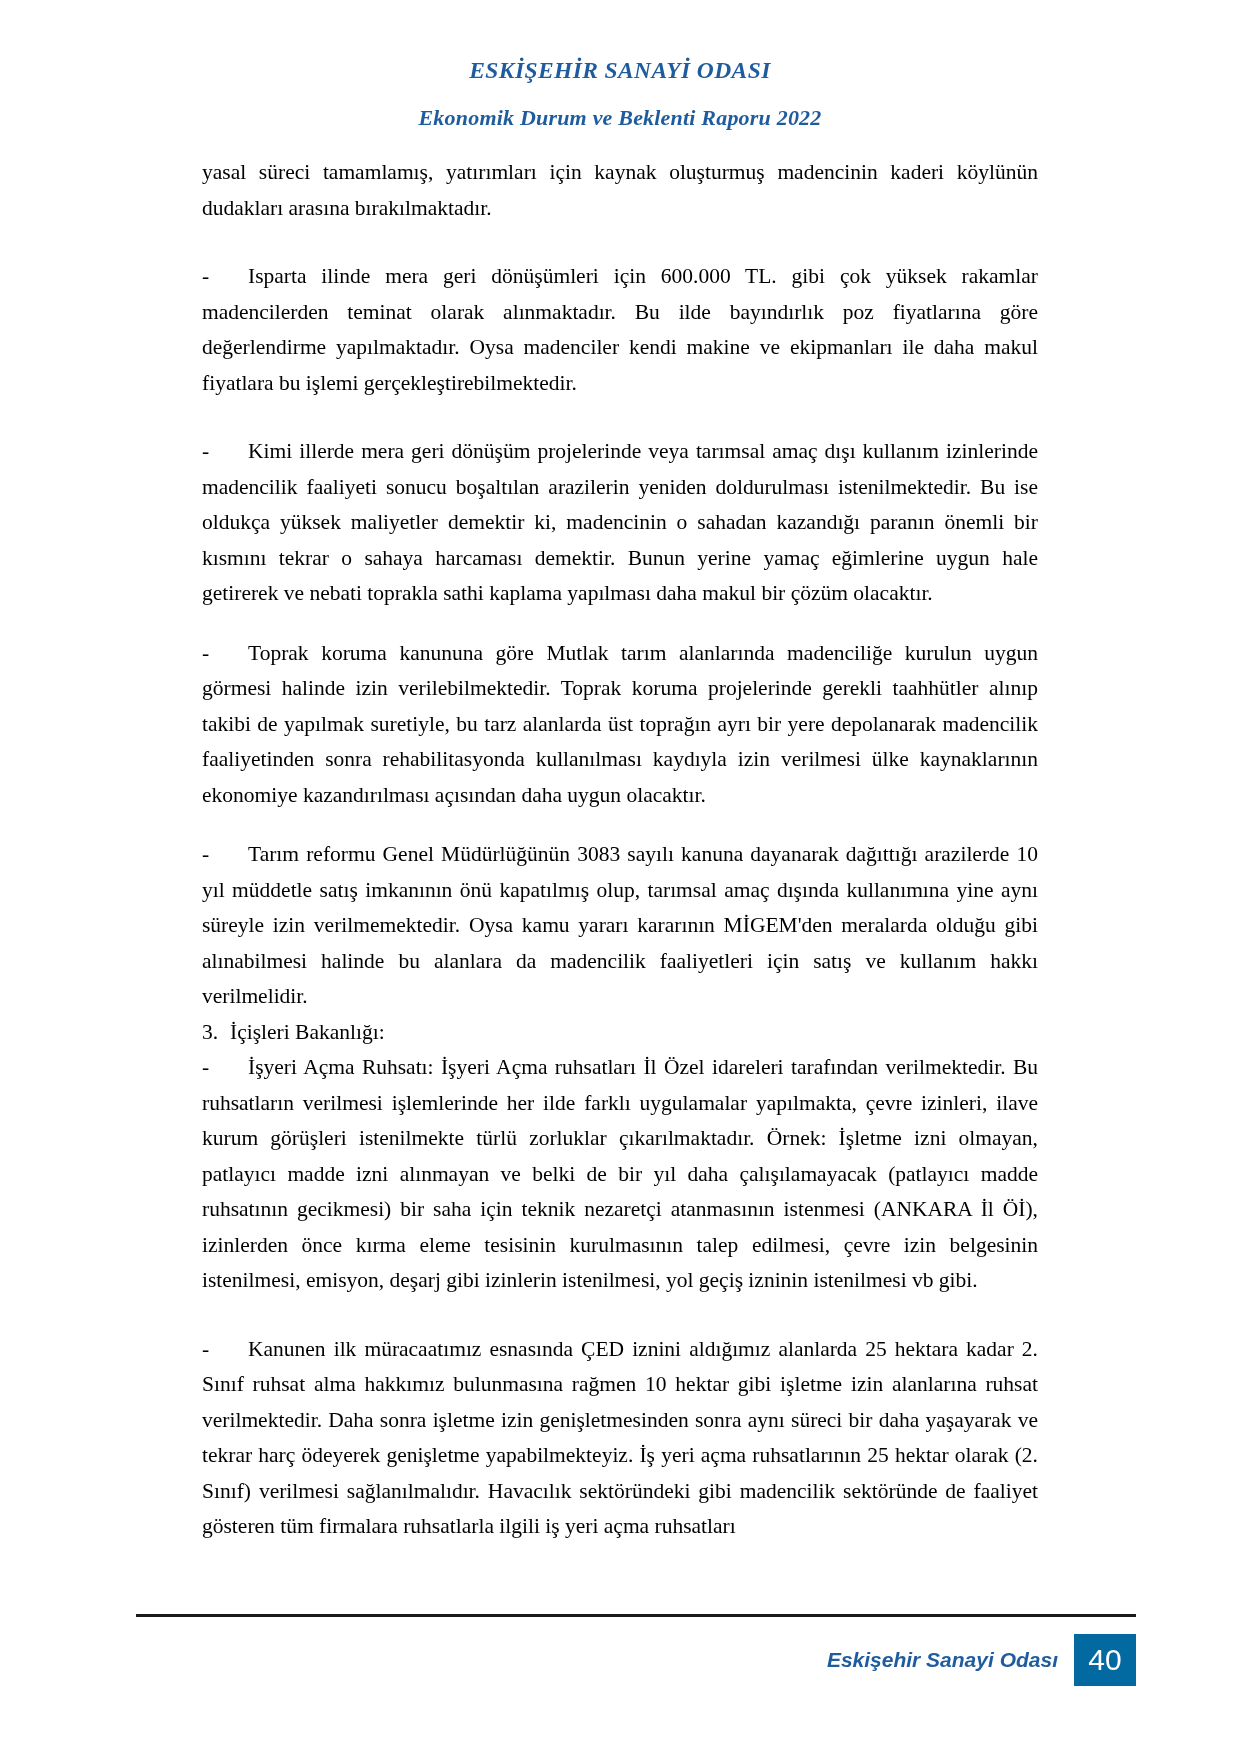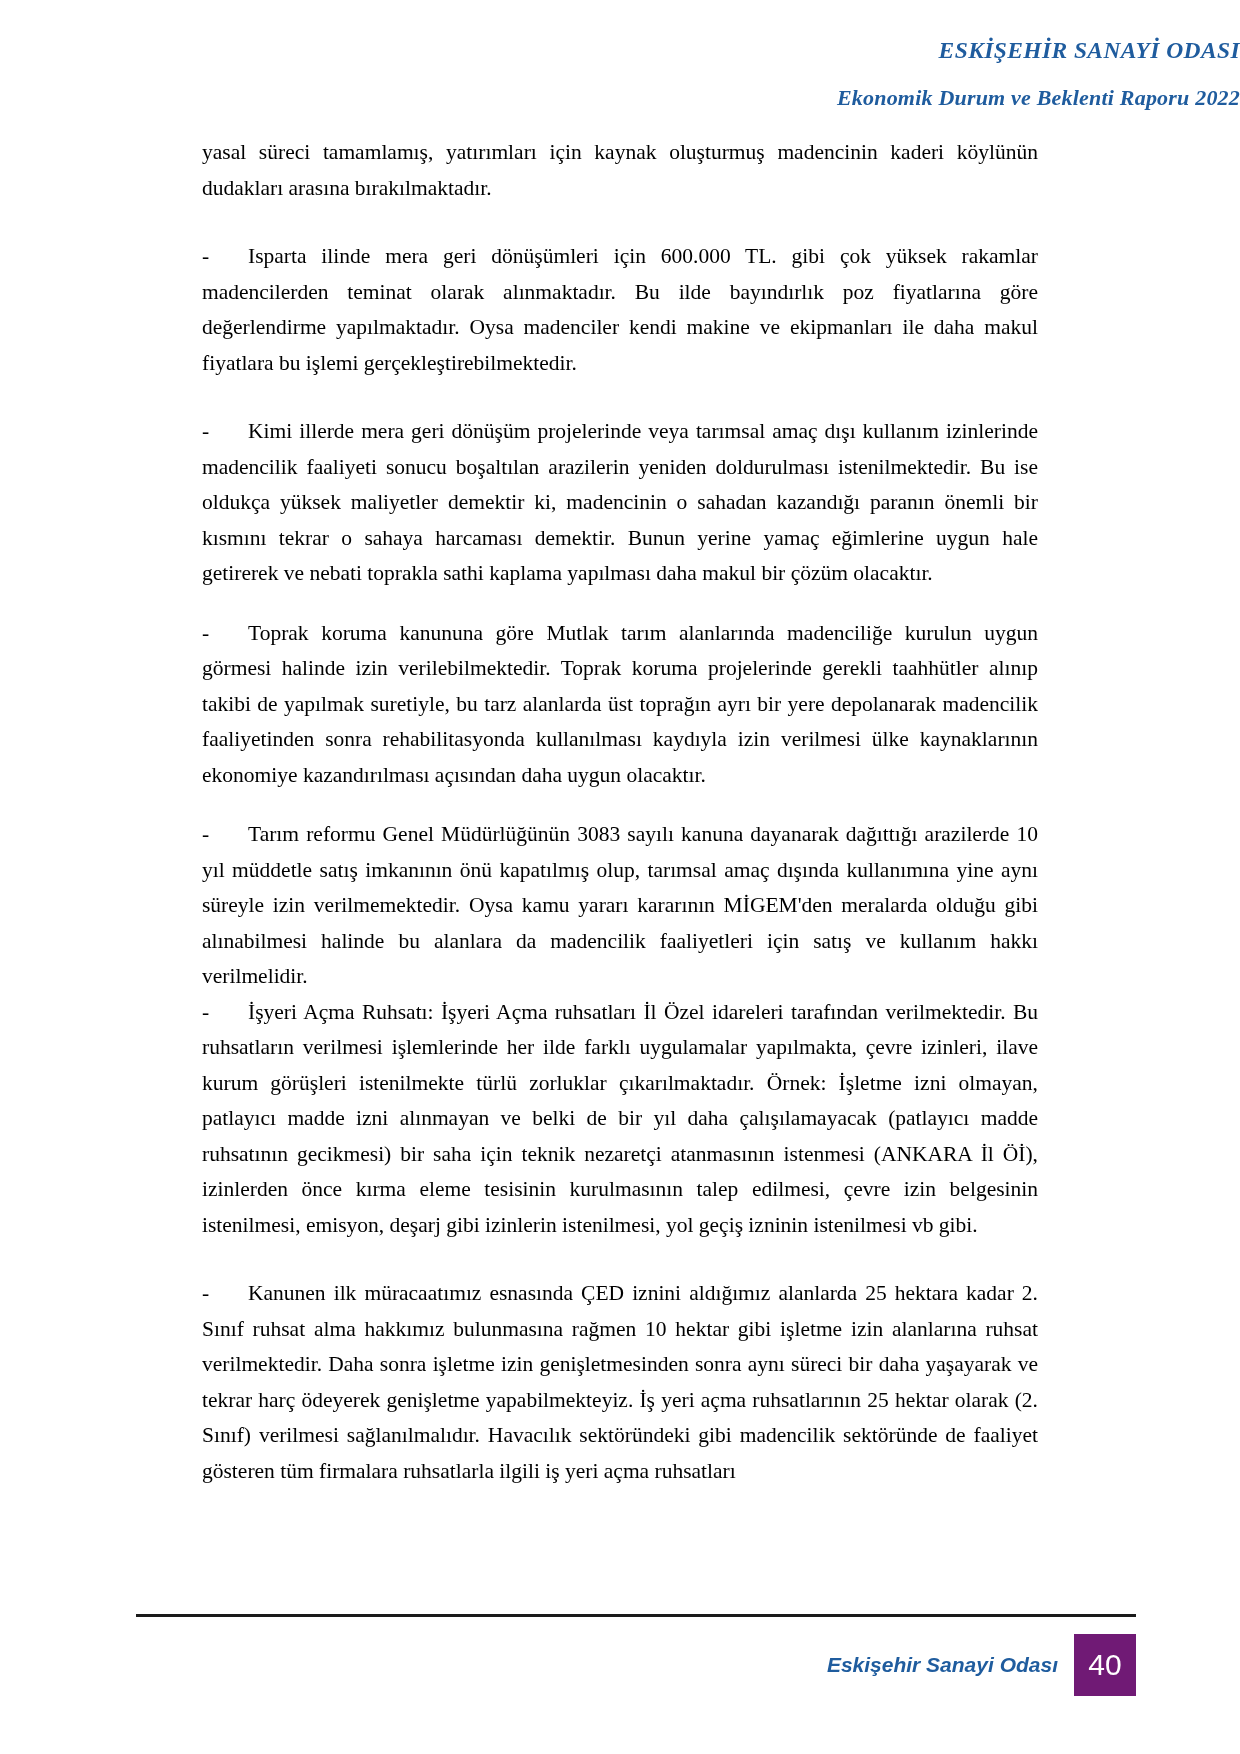--- a/index.html
+++ b/index.html
@@ -20,22 +20,22 @@
   .page {
     width: 1240px;
     height: 1754px;
     position: relative;
     padding: 0;
     background: #ffffff;
   }
 
   
   .doc-header {
-    text-align: right;
-    padding-top: 36px;
+    text-align: center;
+    padding-top: 56px;
   }
   .header-line1 {
     font-family: "Liberation Serif", "DejaVu Serif", serif;
     font-style: italic;
     font-weight: bold;
     font-size: 23.5px;
     letter-spacing: 0.4px;
     color: #1f5c9e;
     line-height: 1.25;
   }
@@ -114,24 +114,24 @@
     font-family: "Liberation Sans", "DejaVu Sans", sans-serif;
     font-style: italic;
     font-weight: bold;
     font-size: 21px;
     color: #1f5c9e;
     padding-right: 16px;
     align-self: center;
     white-space: nowrap;
   }
   .page-number-box {
-    background: #701a75;
+    background: #0369a1;
     color: #ffffff;
     width: 62px;
-    height: 62px;
+    height: 52px;
     display: flex;
     align-items: center;
     justify-content: center;
     font-family: "Liberation Sans", "DejaVu Sans", sans-serif;
     font-size: 30px;
     font-weight: normal;
     line-height: 1;
   }
 </style>
 </head>
@@ -159,20 +159,23 @@
     </p>
 
     <p class="para gap-md">
       <span class="dash">-</span><span>Toprak koruma kanununa göre Mutlak tarım alanlarında madenciliğe kurulun uygun görmesi halinde izin verilebilmektedir. Toprak koruma projelerinde gerekli taahhütler alınıp takibi de yapılmak suretiyle, bu tarz alanlarda üst toprağın ayrı bir yere depolanarak madencilik faaliyetinden sonra rehabilitasyonda kullanılması kaydıyla izin verilmesi ülke kaynaklarının ekonomiye kazandırılması açısından daha uygun olacaktır.</span>
     </p>
 
     <p class="para gap-md">
       <span class="dash">-</span><span>Tarım reformu Genel Müdürlüğünün 3083 sayılı kanuna dayanarak dağıttığı arazilerde 10 yıl müddetle satış imkanının önü kapatılmış olup, tarımsal amaç dışında kullanımına yine aynı süreyle izin verilmemektedir. Oysa kamu yararı kararının MİGEM'den meralarda olduğu gibi alınabilmesi halinde bu alanlara da madencilik faaliyetleri için satış ve kullanım hakkı verilmelidir.</span>
     </p>
 
+    <p class="numlist gap-md">
+      <span class="num">3.</span><span>İçişleri Bakanlığı:</span>
+    </p>
 
     <p class="para gap-sm">
       <span class="dash">-</span><span>İşyeri Açma Ruhsatı: İşyeri Açma ruhsatları İl Özel idareleri tarafından verilmektedir. Bu ruhsatların verilmesi işlemlerinde her ilde farklı uygulamalar yapılmakta, çevre izinleri, ilave kurum görüşleri istenilmekte türlü zorluklar çıkarılmaktadır. Örnek: İşletme izni olmayan, patlayıcı madde izni alınmayan ve belki de bir yıl daha çalışılamayacak (patlayıcı madde ruhsatının gecikmesi) bir saha için teknik nezaretçi atanmasının istenmesi (ANKARA İl Öİ), izinlerden önce kırma eleme tesisinin kurulmasının talep edilmesi, çevre izin belgesinin istenilmesi, emisyon, deşarj gibi izinlerin istenilmesi, yol geçiş izninin istenilmesi vb gibi.</span>
     </p>
 
     <p class="para gap-lg">
       <span class="dash">-</span><span>Kanunen ilk müracaatımız esnasında ÇED iznini aldığımız alanlarda 25 hektara kadar 2. Sınıf ruhsat alma hakkımız bulunmasına rağmen 10 hektar gibi işletme izin alanlarına ruhsat verilmektedir. Daha sonra işletme izin genişletmesinden sonra aynı süreci bir daha yaşayarak ve tekrar harç ödeyerek genişletme yapabilmekteyiz. İş yeri açma ruhsatlarının 25 hektar olarak (2. Sınıf) verilmesi sağlanılmalıdır. Havacılık sektöründeki gibi madencilik sektöründe de faaliyet gösteren tüm firmalara ruhsatlarla ilgili iş yeri açma ruhsatları</span>
     </p>
 
   </div>

